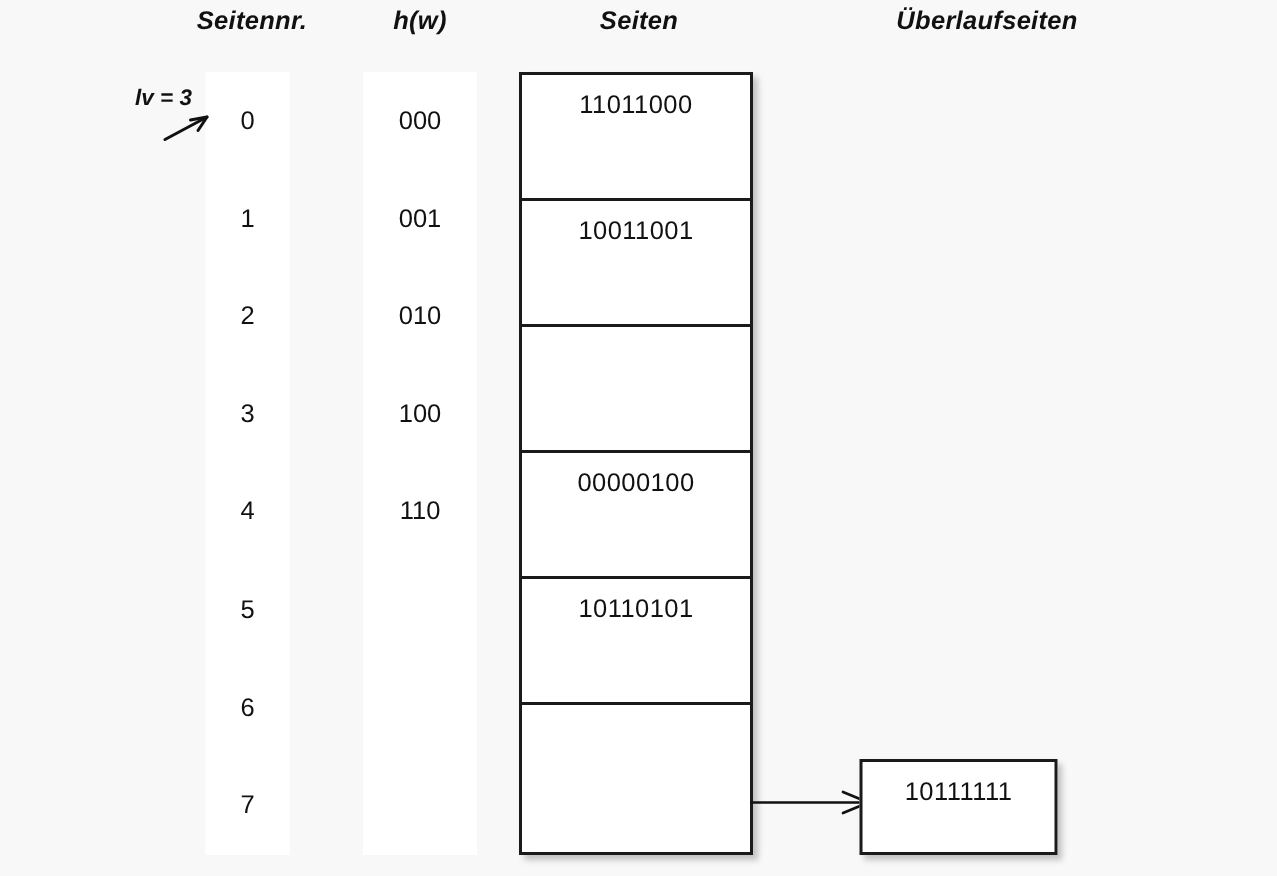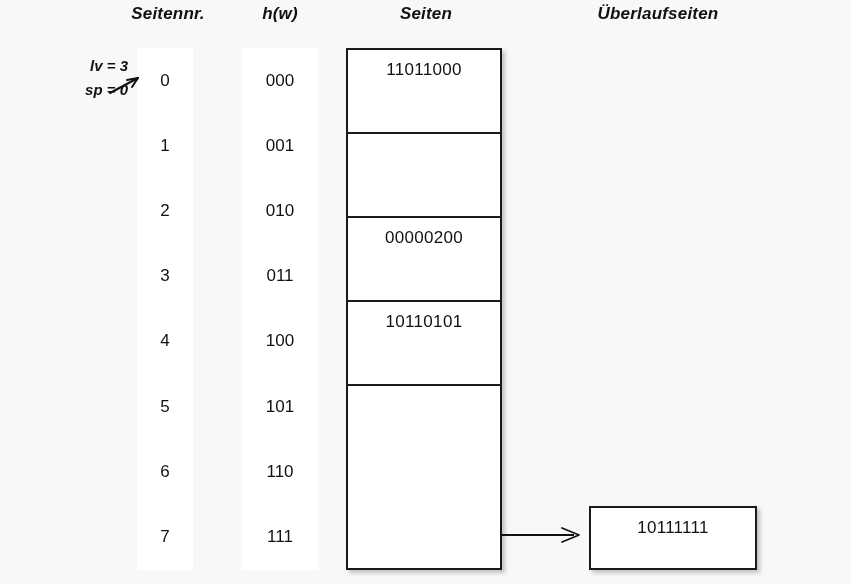--- a/index.html
+++ b/index.html
@@ -120,23 +120,23 @@
     font-size: 17px;
     font-weight: 500;
     letter-spacing: 0.3px;
     line-height: 28px;
     color: #111111;
   }
 
   
   #overflow-box {
     position: absolute;
-    left: 589px;
+    left: 573px;
     top: 506px;
-    width: 168px;
+    width: 132px;
     height: 64px;
     box-sizing: border-box;
     border: 2.5px solid #1a1a1a;
     background: #ffffff;
     box-shadow: 3px 3px 4px rgba(0,0,0,0.22);
     display: flex;
     align-items: flex-start;
     justify-content: center;
     padding-top: 6px;
     text-align: center;
@@ -159,21 +159,20 @@
   <div class="col-header" id="hdr-seitennr">Seitennr.</div>
   <div class="col-header" id="hdr-hw">h(w)</div>
   <div class="col-header" id="hdr-seiten">Seiten</div>
   <div class="col-header" id="hdr-ueberlauf">Überlaufseiten</div>
 
   <div class="col-strip" id="strip-index"></div>
   <div class="col-strip" id="strip-hash"></div>
 
   <div id="lv-sp-annotation">
     <div>lv = 3</div>
-    <div>sp = 0</div>
   </div>
   <svg id="pointer-arrow" viewBox="0 0 34 26" xmlns="http://www.w3.org/2000/svg">
     <path d="M2 21 L30 6" stroke="#111111" stroke-width="2" fill="none" stroke-linecap="round"></path>
     <path d="M30 6 L19 8 M30 6 L24 15" stroke="#111111" stroke-width="2" fill="none" stroke-linecap="round"></path>
   </svg>
 
   <div class="num-col" id="col-index">
       <div class="num-cell">0</div>
       <div class="num-cell">1</div>
       <div class="num-cell">2</div>
@@ -181,34 +180,34 @@
       <div class="num-cell">4</div>
       <div class="num-cell">5</div>
       <div class="num-cell">6</div>
       <div class="num-cell">7</div>
     </div>
 
   <div class="num-col" id="col-hash">
       <div class="num-cell">000</div>
       <div class="num-cell">001</div>
       <div class="num-cell">010</div>
-      <div class="num-cell">011</div>
       <div class="num-cell">100</div>
-      <div class="num-cell">101</div>
       <div class="num-cell">110</div>
-      <div class="num-cell">111</div>
     </div>
 
   <div id="pages-table">
       <div class="page-cell">
         <div class="page-rec">11011000</div>
       </div>
+      <div class="page-cell">
+        <div class="page-rec">10011001</div>
+      </div>
       <div class="page-cell"></div>
       <div class="page-cell">
-        <div class="page-rec">00000200</div>
+        <div class="page-rec">00000100</div>
       </div>
       <div class="page-cell">
         <div class="page-rec">10110101</div>
       </div>
       <div class="page-cell"></div>
     </div>
 
   <svg id="overflow-link" viewBox="0 0 84 30" xmlns="http://www.w3.org/2000/svg">
     <path d="M0 15 L74 15" stroke="#111111" stroke-width="1.8" fill="none"></path>
     <path d="M62 8 L79 15 L62 22" stroke="#111111" stroke-width="1.8" fill="none" stroke-linecap="round" stroke-linejoin="round"></path>

